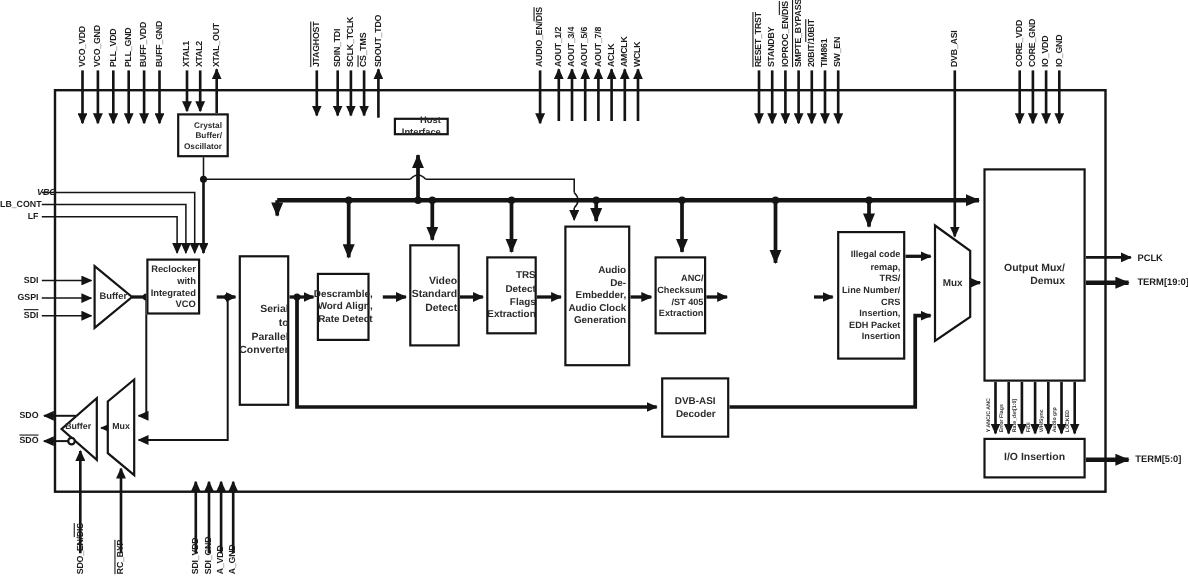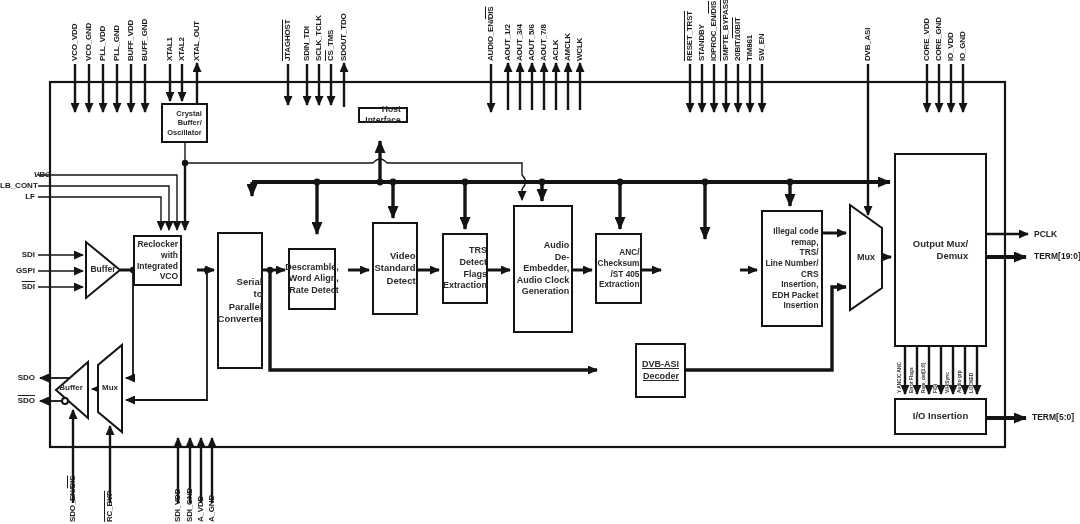--- a/index.html
+++ b/index.html
@@ -24,21 +24,21 @@
   #b-s2p{left:217px;top:200px;width:46px;height:137px;font-size:9.5px;margin-top:32px;}
   #b-descramble{left:288px;top:248px;width:48px;height:62px;font-size:9px;}
   #b-vsd{left:372px;top:222px;width:46px;height:93px;font-size:9.5px;}
   #b-trs{left:442px;top:233px;width:46px;height:71px;font-size:9px;}
   #b-audio{left:513px;top:205px;width:60px;height:128px;font-size:9px;}
   #b-anc{left:595px;top:233px;width:47px;height:71px;font-size:8.3px;}
   #b-smpte{left:663px;top:243px;width:77px;height:53px;flex-direction:column;}
   #b-illegal{left:761px;top:210px;width:62px;height:117px;font-size:8.3px;}
   #b-outmux{left:894px;top:153px;width:93px;height:194px;font-size:9.5px;}
   #b-xpoint{left:894px;top:398px;width:93px;height:37px;font-size:9.5px;}
-  #b-dvbdec{left:635px;top:343px;width:51px;height:55px;font-size:9px;text-decoration:underline;}
+  #b-dvbdec{left:601px;top:343px;width:62px;height:55px;font-size:9px;}
   .smpte-main{font-size:9px;font-weight:700;}
   .smpte-sub{font-size:7.5px;font-weight:700;margin-top:1px;}
   .smpte-fine{font-size:4.8px;font-weight:600;margin-top:4px;color:#444;}
   .shape-label{position:absolute;font-weight:700;color:#2b2b2b;text-align:center;}
   .pin-label{position:absolute;font-size:8px;font-weight:700;color:#1c1c1c;white-space:nowrap;
              transform-origin:0 0;transform:rotate(-90deg);letter-spacing:-0.2px;}
   .left-label{position:absolute;font-size:8px;font-weight:700;color:#1c1c1c;text-align:right;}
   .out-label{position:absolute;font-size:8.5px;font-weight:700;color:#1c1c1c;white-space:nowrap;}
   .stat-label{position:absolute;font-size:4.8px;font-weight:700;color:#333;white-space:nowrap;
               transform-origin:0 0;transform:rotate(-90deg);}

